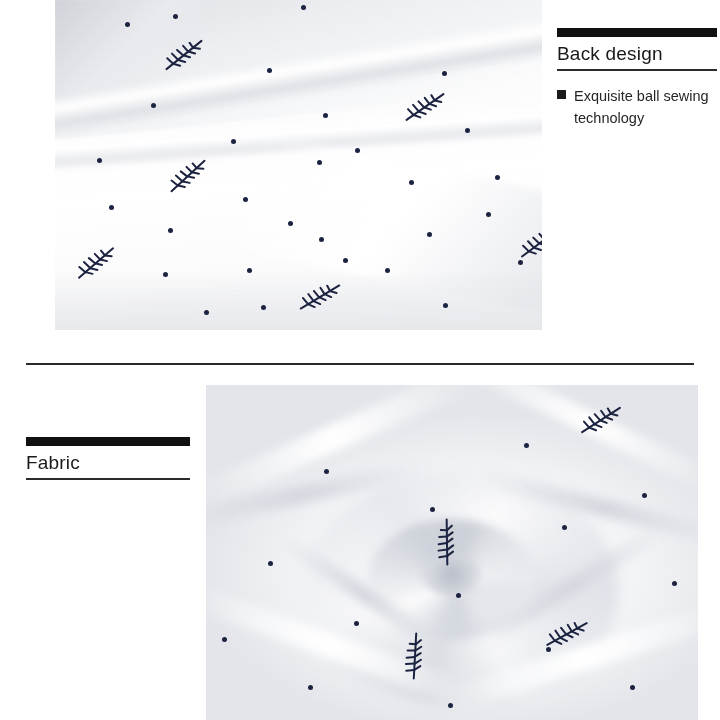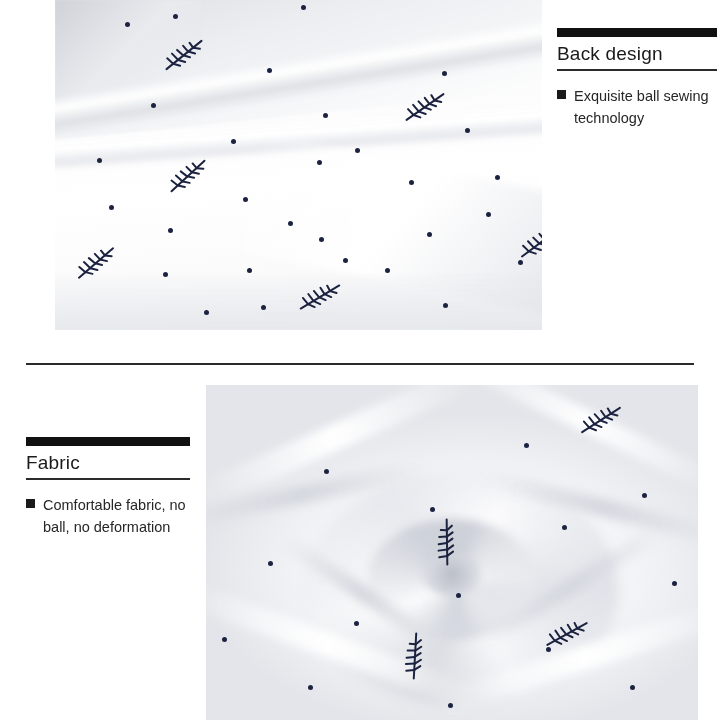--- a/index.html
+++ b/index.html
@@ -325,24 +325,20 @@
 </div>
 
 <div id="section-fabric">
 
   <div id="divider-fabric"></div>
 
   <div id="text-fabric">
     <div class="headbar"></div>
     <div class="head-title">Fabric</div>
     <div class="head-rule"></div>
-    <div class="bullet-row">
-      <div class="bullet-square"></div>
-      <div class="bullet-text">Comfortable fabric, no ball, no deformation</div>
-    </div>
   </div>
 
   <div class="photo" id="photo-fabric">
     <div class="cloth2-base"></div>
     <div class="swirl swirl-a"></div>
     <div class="swirl swirl-b"></div>
     <div class="cloth2-ray" style="left:-4%; top:12%; width:60%; height:26px; transform:rotate(-24deg);"></div>
     <div class="cloth2-ray" style="left:48%; top:8%; width:60%; height:22px; transform:rotate(26deg);"></div>
     <div class="cloth2-ray" style="left:-6%; top:74%; width:62%; height:24px; transform:rotate(20deg);"></div>
     <div class="cloth2-ray" style="left:46%; top:78%; width:62%; height:24px; transform:rotate(-18deg);"></div>

